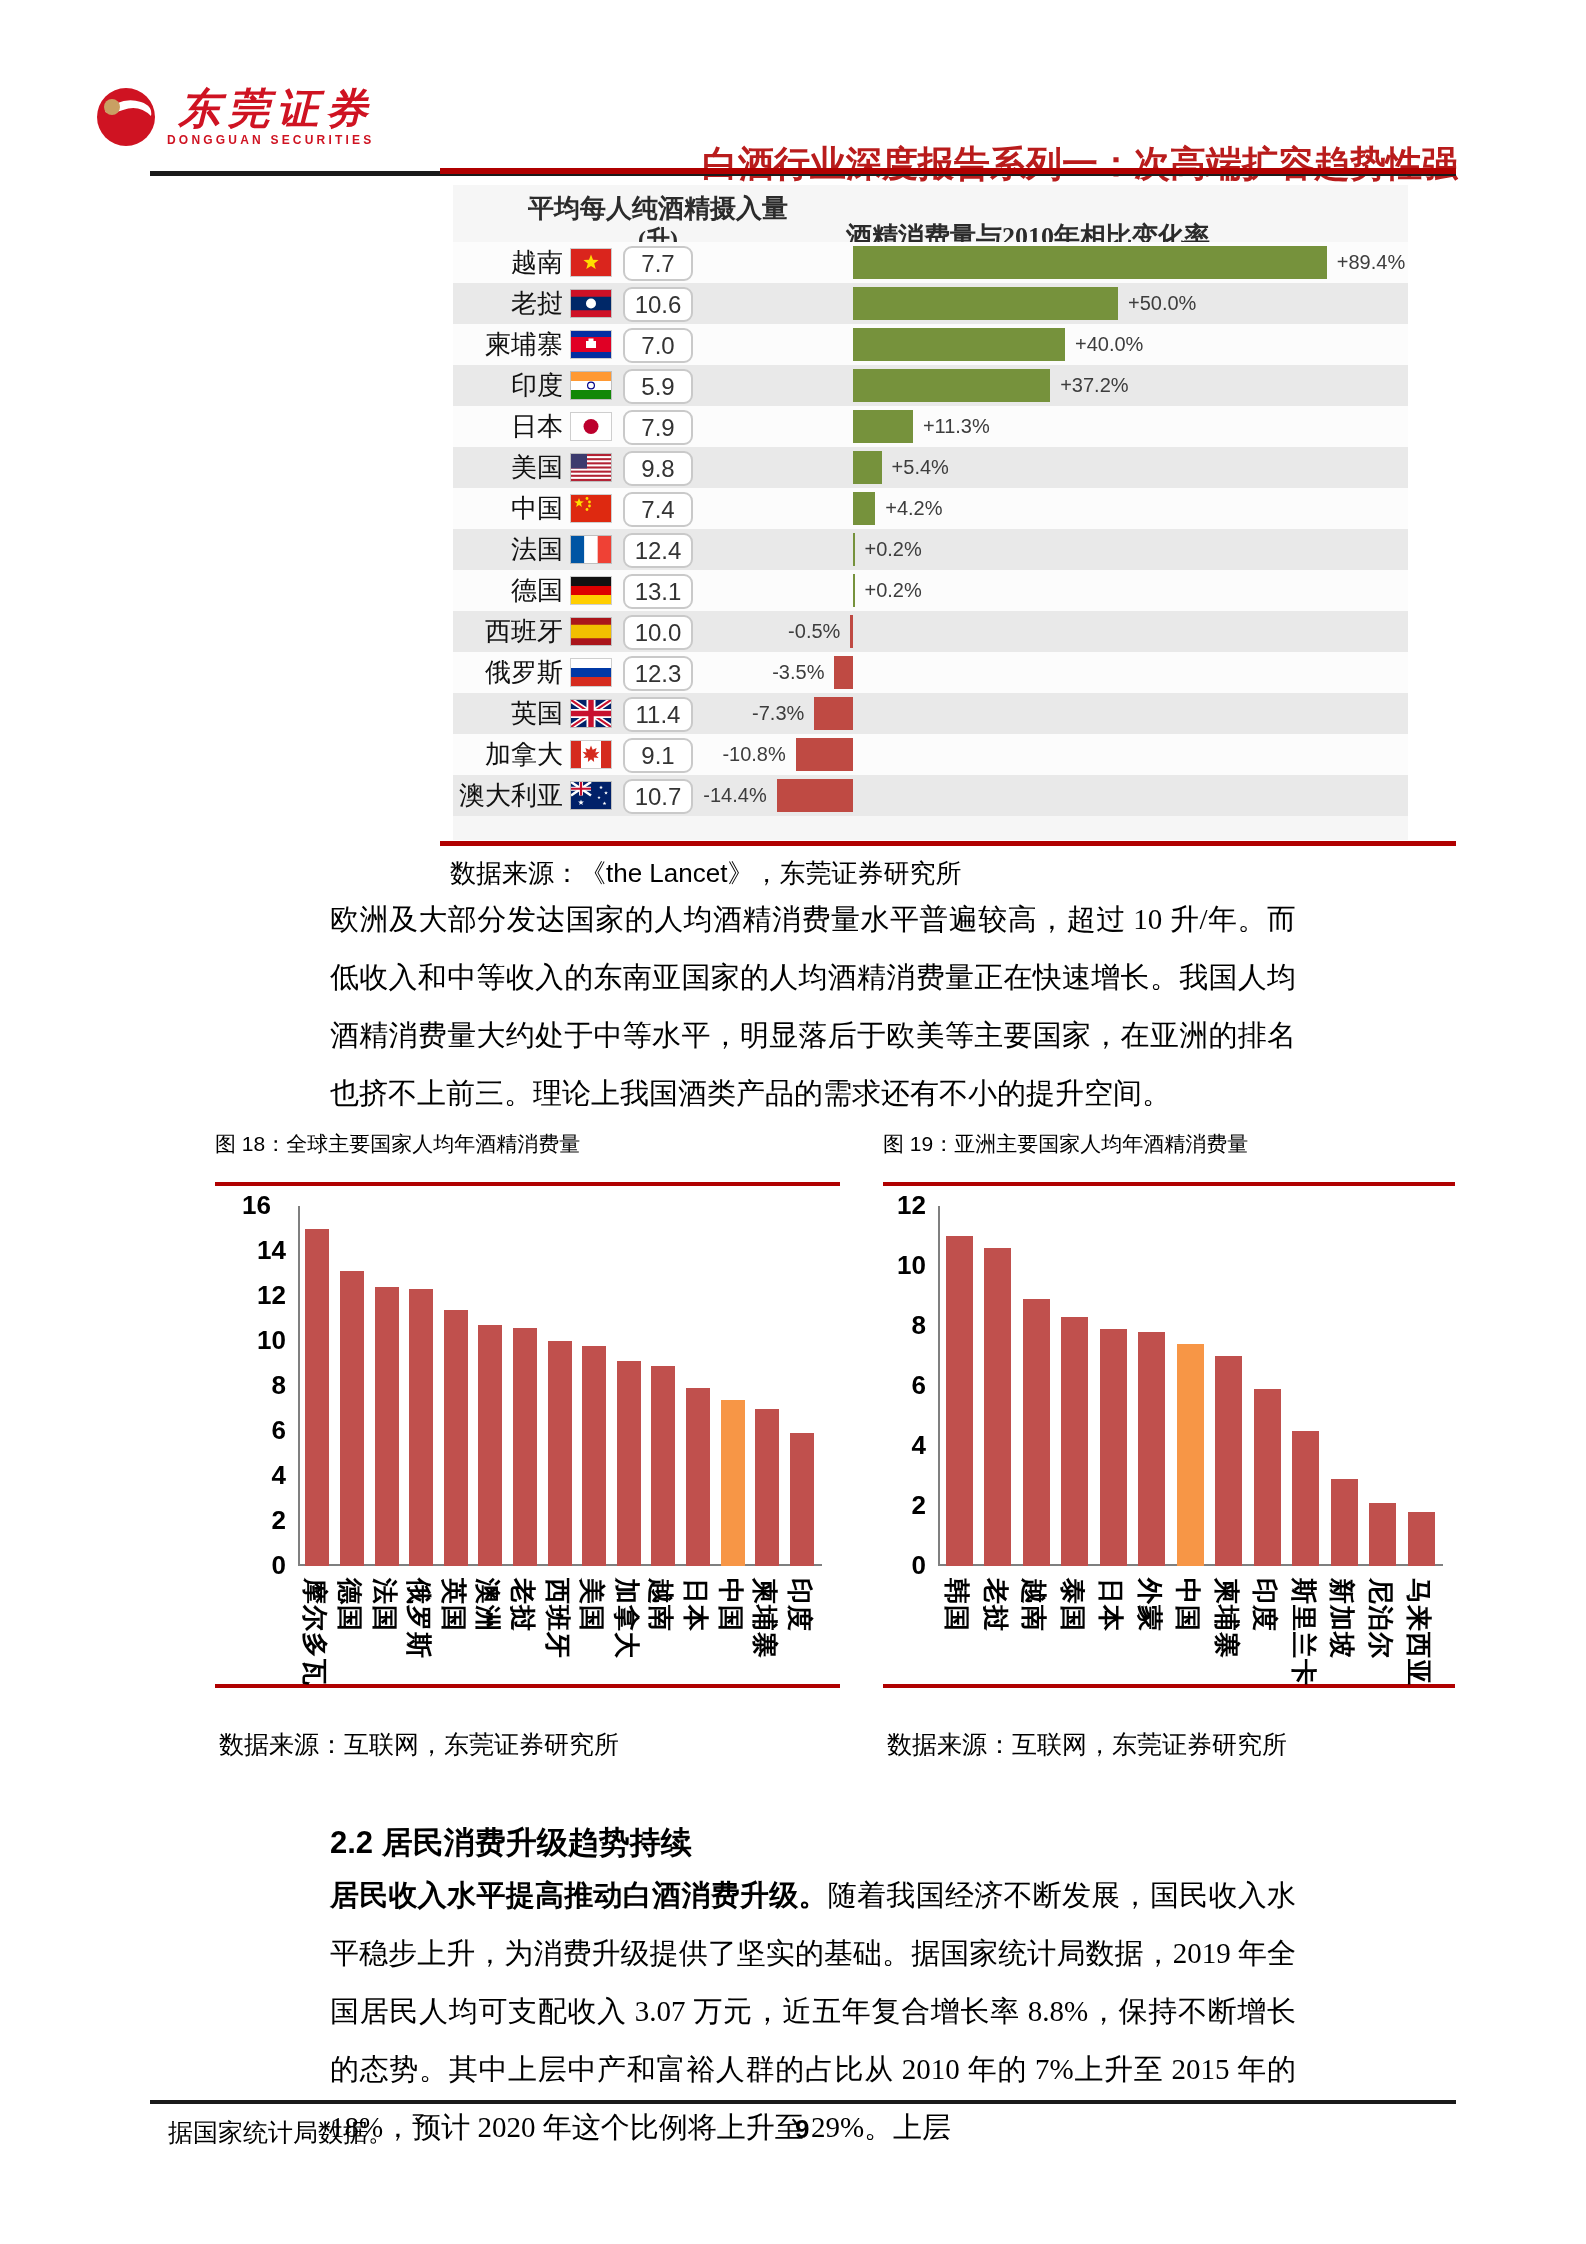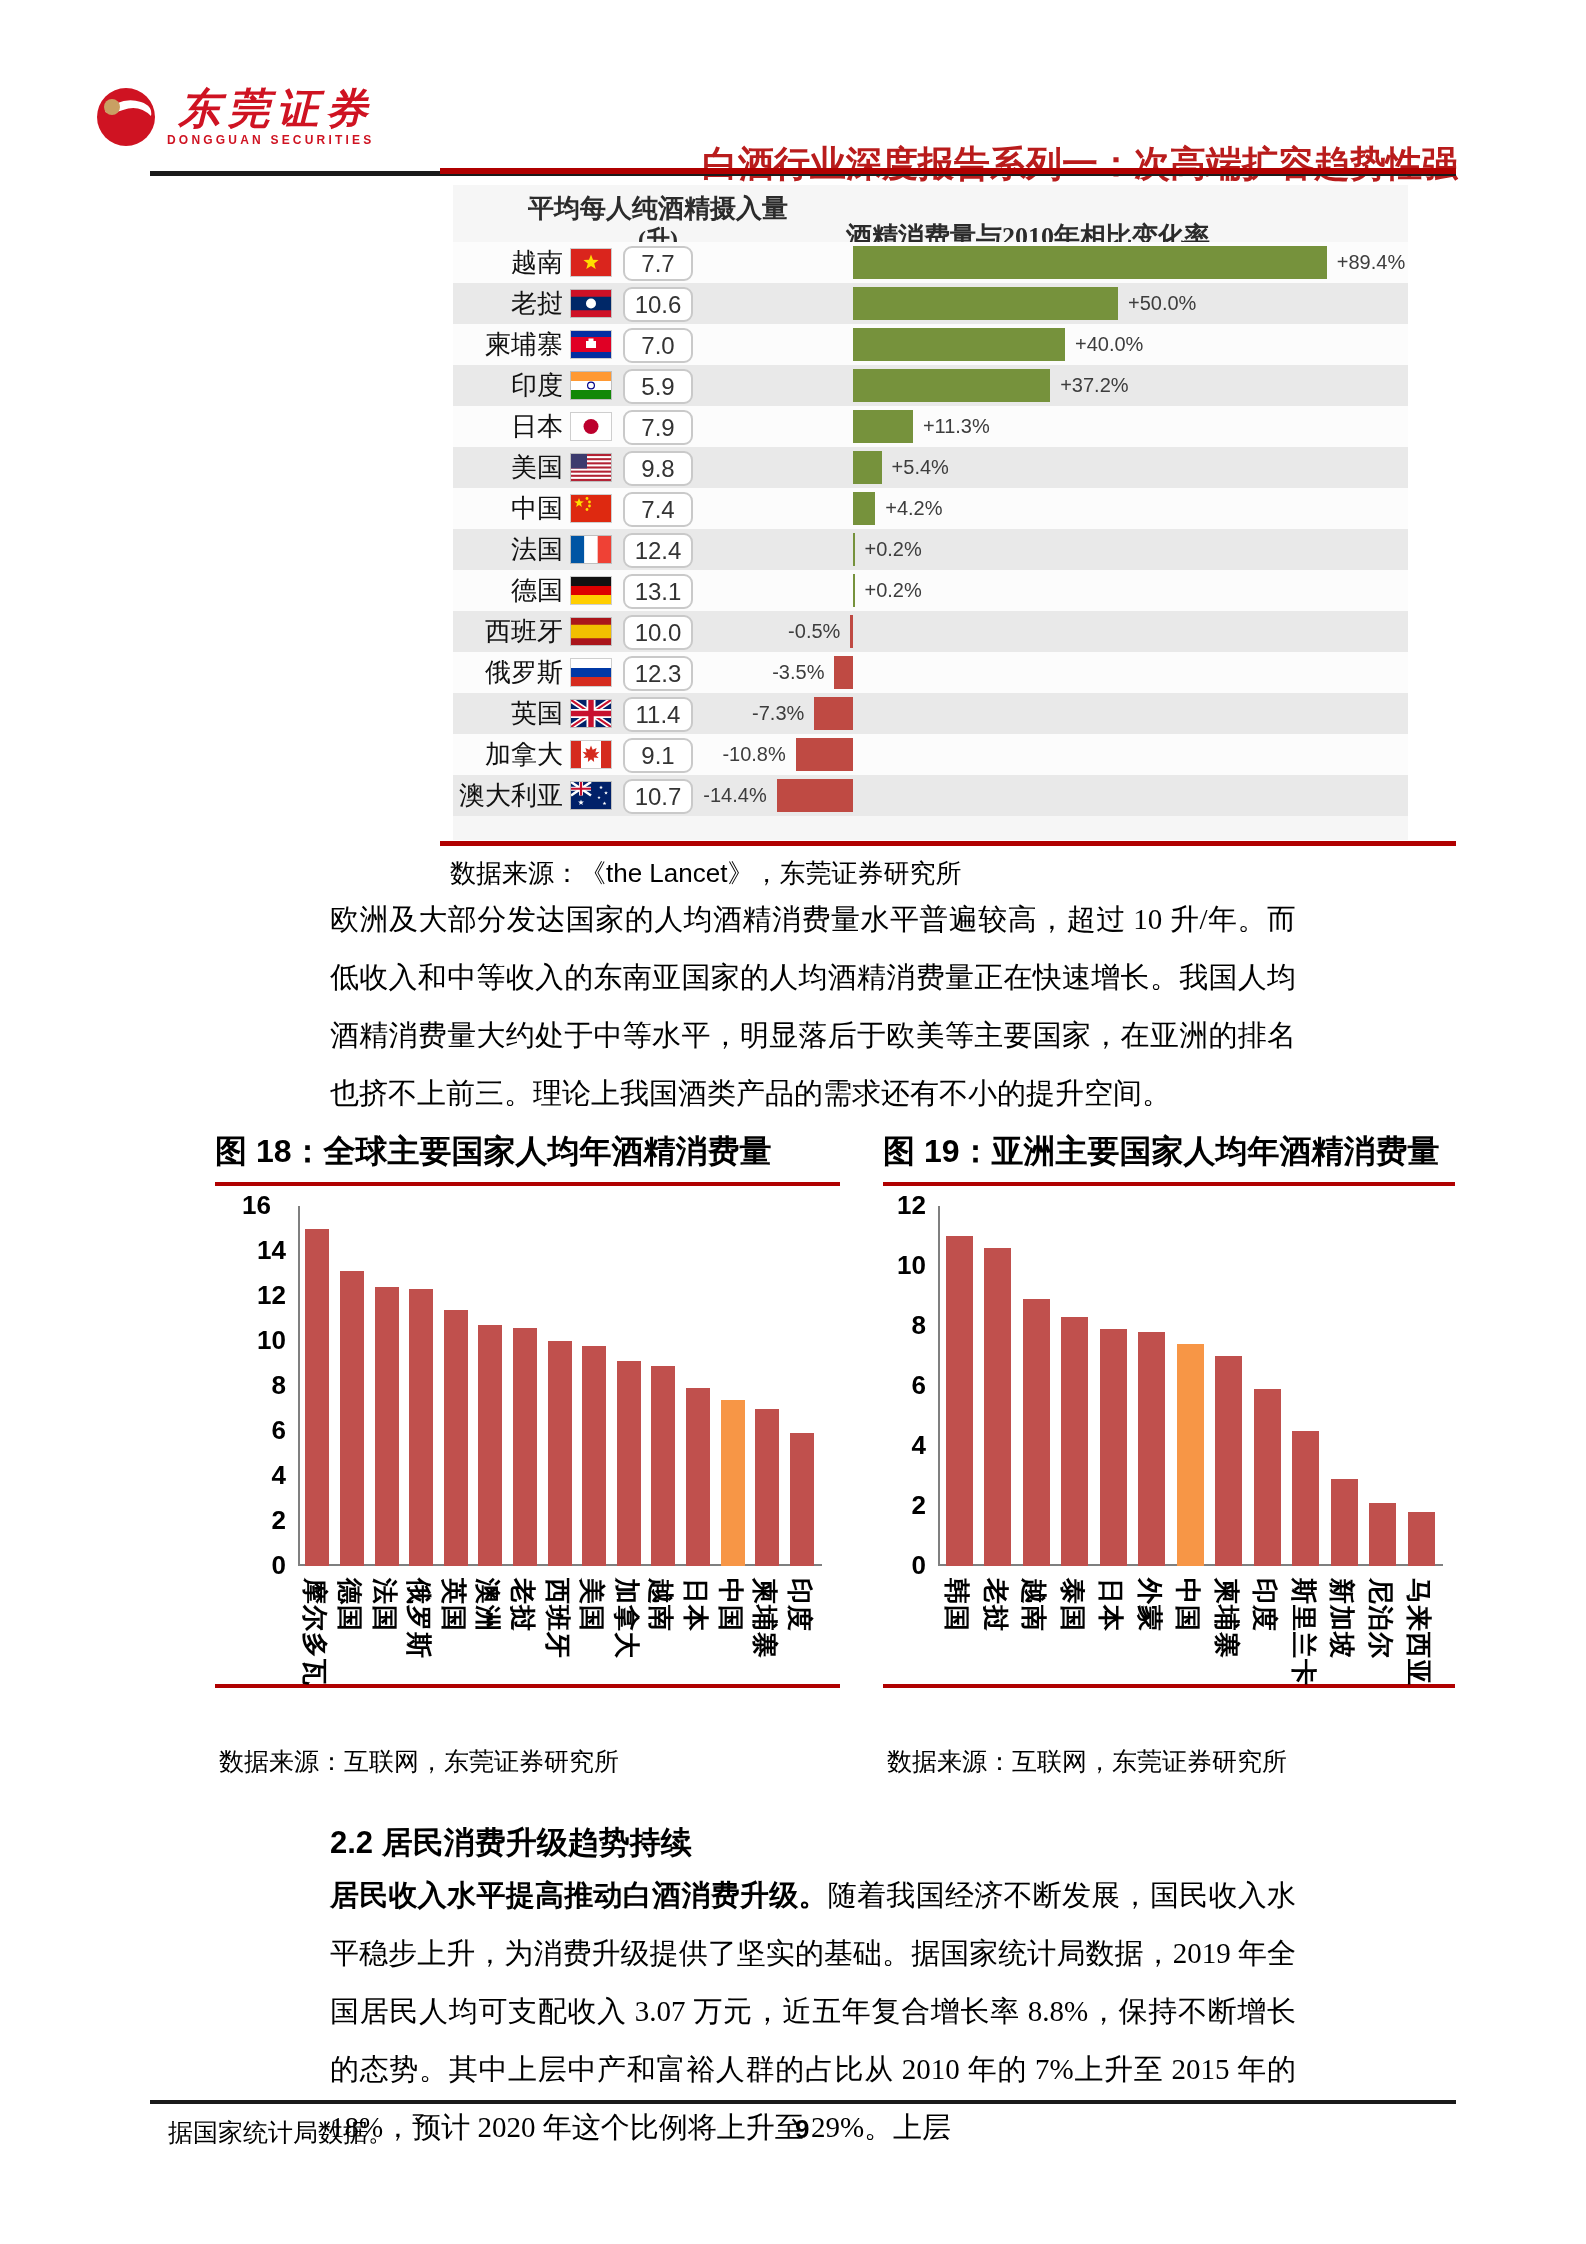--- a/index.html
+++ b/index.html
@@ -49,24 +49,24 @@
   .para{position:absolute;left:330px;width:966px;font-size:29px;line-height:58px;color:#000;
         text-align:justify;font-family:"Liberation Serif", serif;}
   .para1{top:890px;}
   .para2{top:1866px;}
   .lead-bold{font-weight:bold;}
 
   
   .fig{position:absolute;top:1128px;height:660px;}
   .fig18{left:215px;width:625px;}
   .fig19{left:883px;width:572px;}
-  .fig-title{position:absolute;left:0;top:2px;font-size:32px;font-weight:bold;color:#000;}
+  .fig-title{position:absolute;left:0;top:2px;font-size:21px;font-weight:normal;color:#000;}
   .fig-underline{position:absolute;left:0;top:54px;width:100%;height:4px;background:#b00000;}
   .fig-bottomline{position:absolute;left:0;top:556px;width:100%;height:4px;background:#b00000;}
-  .fig-source{position:absolute;left:4px;top:617px;font-size:25px;color:#000;}
+  .fig-source{position:absolute;left:4px;top:600px;font-size:25px;color:#000;}
   .plotbox{position:absolute;border-left:2px solid #7f7f7f;border-bottom:2px solid #7f7f7f;
            box-sizing:border-box;}
   .ytick{position:absolute;font-size:26px;font-weight:bold;color:#000;text-align:right;}
   .vbar{position:absolute;}
   .xlab{position:absolute;transform:rotate(90deg);transform-origin:0 0;white-space:nowrap;
         font-size:26px;font-weight:600;color:#000;letter-spacing:1px;}
 
   
   .sec-head{position:absolute;left:330px;top:1822px;font-size:31px;font-weight:bold;color:#000;}
 

